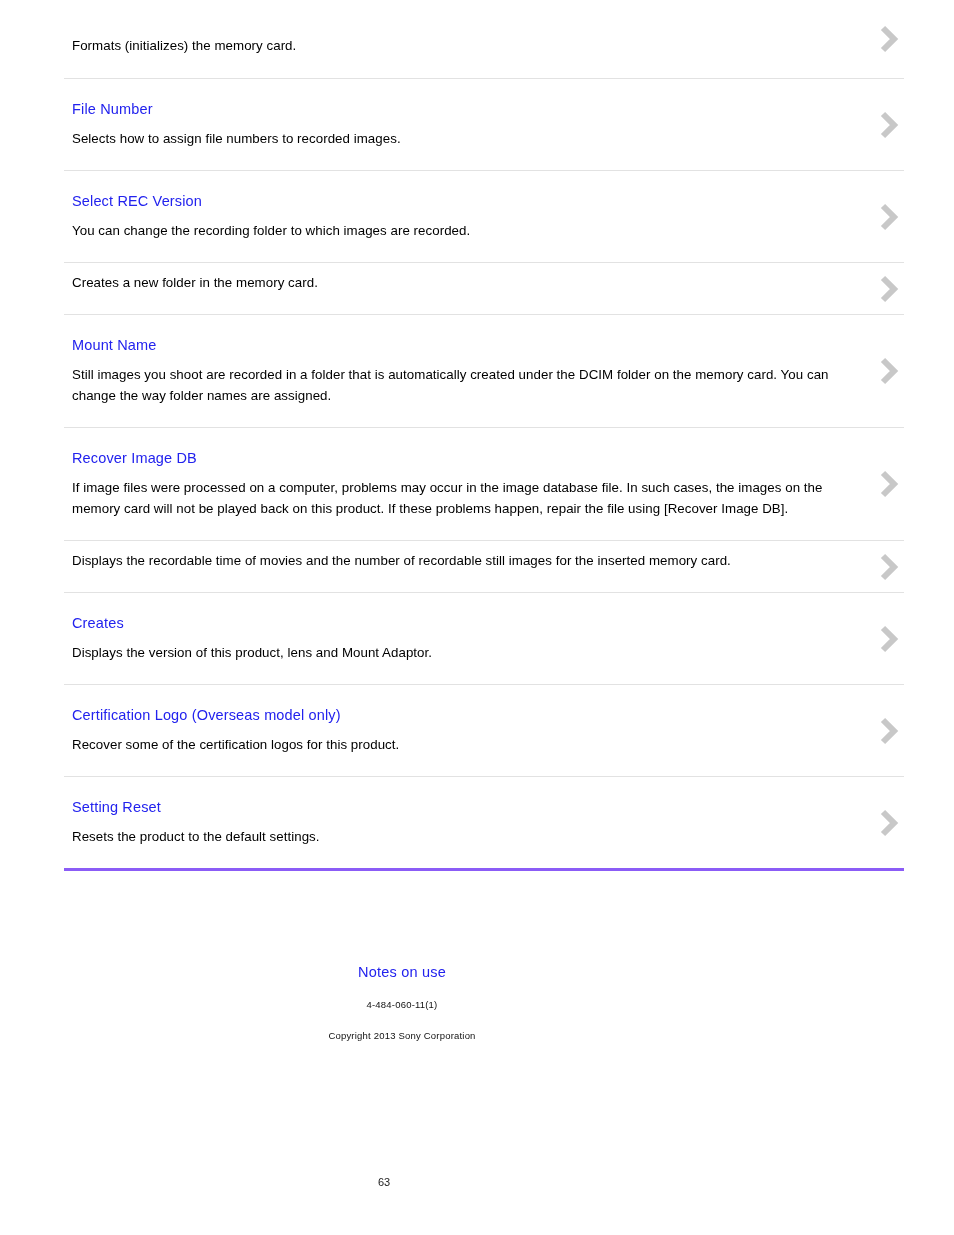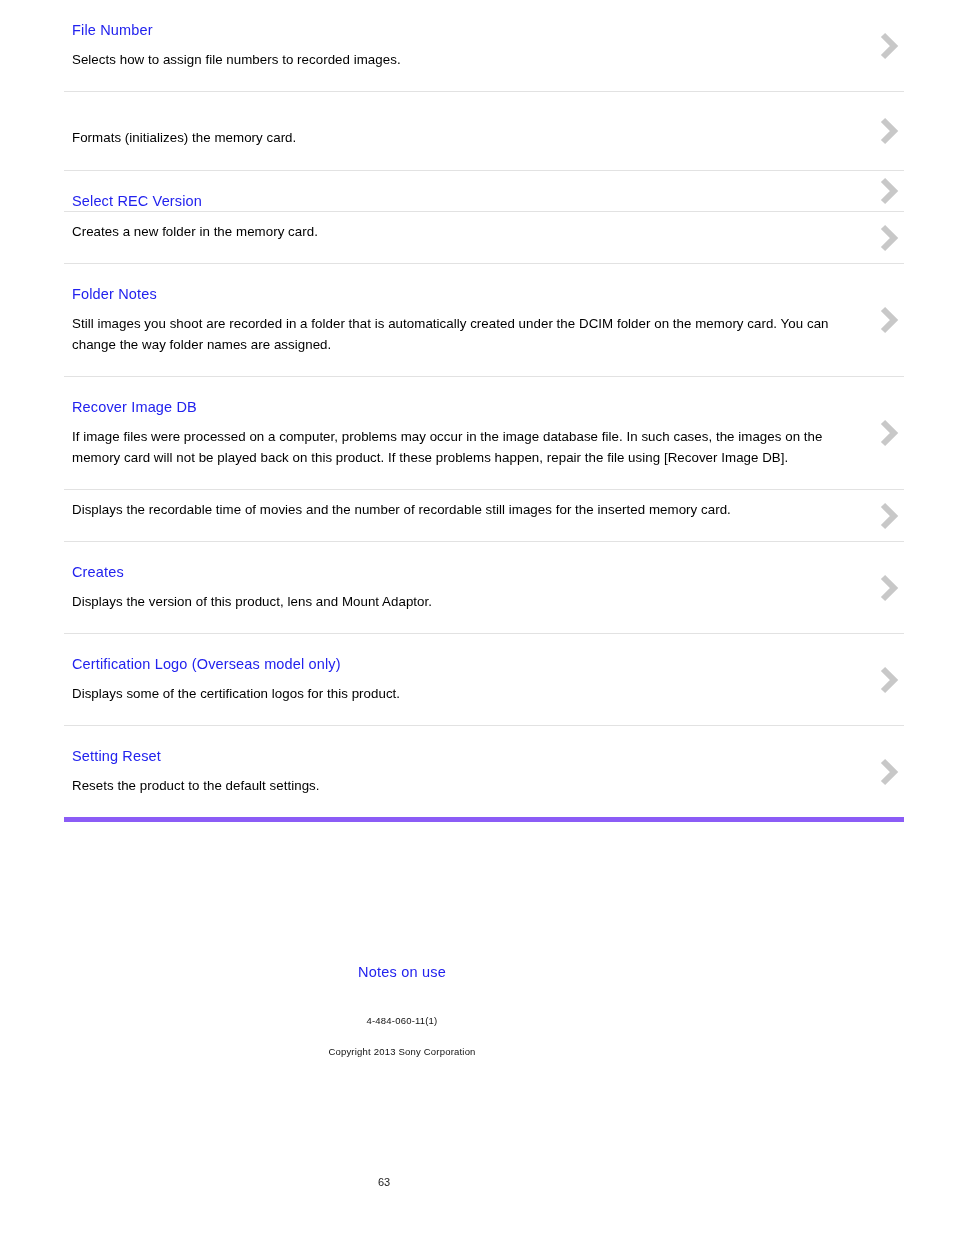--- a/index.html
+++ b/index.html
@@ -34,21 +34,21 @@
   .entry {
     position: relative;
     box-sizing: border-box;
     padding: 0 46px 0 8px;
     border-bottom: 1px solid #e2e2e2;
   }
   .entry.first {
     padding-top: 0;
   }
   .entry.last-rule {
-    border-bottom: 5px solid #8b5cf6;
+    border-bottom: 3px solid #8b5cf6;
   }
 
   .entry-title {
     display: block;
     color: #2222ee;
     font-size: 14.5px;
     line-height: 19px;
     letter-spacing: 0.15px;
     text-decoration: none;
     margin: 0;
@@ -99,21 +99,21 @@
   }
   .footer-link {
     display: inline-block;
     color: #2222ee;
     font-size: 14.5px;
     line-height: 20px;
     text-decoration: none;
     letter-spacing: 0.2px;
   }
   .footer-code {
-    margin-top: 32px;
+    margin-top: 16px;
     font-size: 9.5px;
     line-height: 13px;
     color: #111111;
     letter-spacing: 0.2px;
   }
   .footer-copy {
     margin-top: 18px;
     font-size: 9.5px;
     line-height: 13px;
     color: #111111;
@@ -130,59 +130,60 @@
     color: #222222;
   }
 </style>
 </head>
 <body>
 
 <div class="page">
 
   <div class="content">
 
+    <div class="entry desc-only first">
+      <span class="entry-desc">Formats (initializes) the memory card.</span>
+      <span class="chevron">
+        <svg viewBox="0 0 34 40" xmlns="http://www.w3.org/2000/svg" aria-hidden="true">
+          <polyline points="11,9 22,20 11,31" fill="none" stroke="#c8c8c8" stroke-width="6" stroke-linecap="butt" stroke-linejoin="miter"></polyline>
+        </svg>
+      </span>
+    </div>
+
     <div class="entry">
       <a class="entry-title" href="#">File Number</a>
       <span class="entry-desc">Selects how to assign file numbers to recorded images.</span>
       <span class="chevron">
         <svg viewBox="0 0 34 40" xmlns="http://www.w3.org/2000/svg" aria-hidden="true">
           <polyline points="11,9 22,20 11,31" fill="none" stroke="#c8c8c8" stroke-width="6" stroke-linecap="butt" stroke-linejoin="miter"></polyline>
         </svg>
       </span>
     </div>
 
-    <div class="entry desc-only first">
-      <span class="entry-desc">Formats (initializes) the memory card.</span>
-      <span class="chevron">
-        <svg viewBox="0 0 34 40" xmlns="http://www.w3.org/2000/svg" aria-hidden="true">
-          <polyline points="11,9 22,20 11,31" fill="none" stroke="#c8c8c8" stroke-width="6" stroke-linecap="butt" stroke-linejoin="miter"></polyline>
-        </svg>
-      </span>
-    </div>
-
     <div class="entry">
       <a class="entry-title" href="#">Select REC Version</a>
+      <span class="entry-desc">You can change the recording folder to which images are recorded.</span>
       <span class="chevron">
         <svg viewBox="0 0 34 40" xmlns="http://www.w3.org/2000/svg" aria-hidden="true">
           <polyline points="11,9 22,20 11,31" fill="none" stroke="#c8c8c8" stroke-width="6" stroke-linecap="butt" stroke-linejoin="miter"></polyline>
         </svg>
       </span>
     </div>
 
     <div class="entry">
       <span class="entry-desc">Creates a new folder in the memory card.</span>
       <span class="chevron">
         <svg viewBox="0 0 34 40" xmlns="http://www.w3.org/2000/svg" aria-hidden="true">
           <polyline points="11,9 22,20 11,31" fill="none" stroke="#c8c8c8" stroke-width="6" stroke-linecap="butt" stroke-linejoin="miter"></polyline>
         </svg>
       </span>
     </div>
 
     <div class="entry">
-      <a class="entry-title" href="#">Folder Notes</a>
+      <a class="entry-title" href="#">Mount Name</a>
       <span class="entry-desc">Still images you shoot are recorded in a folder that is automatically created under the DCIM folder on the memory card. You can change the way folder names are assigned.</span>
       <span class="chevron">
         <svg viewBox="0 0 34 40" xmlns="http://www.w3.org/2000/svg" aria-hidden="true">
           <polyline points="11,9 22,20 11,31" fill="none" stroke="#c8c8c8" stroke-width="6" stroke-linecap="butt" stroke-linejoin="miter"></polyline>
         </svg>
       </span>
     </div>
 
     <div class="entry">
       <a class="entry-title" href="#">Recover Image DB</a>
@@ -208,21 +209,21 @@
       <span class="entry-desc">Displays the version of this product, lens and Mount Adaptor.</span>
       <span class="chevron">
         <svg viewBox="0 0 34 40" xmlns="http://www.w3.org/2000/svg" aria-hidden="true">
           <polyline points="11,9 22,20 11,31" fill="none" stroke="#c8c8c8" stroke-width="6" stroke-linecap="butt" stroke-linejoin="miter"></polyline>
         </svg>
       </span>
     </div>
 
     <div class="entry">
       <a class="entry-title" href="#">Certification Logo (Overseas model only)</a>
-      <span class="entry-desc">Displays some of the certification logos for this product.</span>
+      <span class="entry-desc">Recover some of the certification logos for this product.</span>
       <span class="chevron">
         <svg viewBox="0 0 34 40" xmlns="http://www.w3.org/2000/svg" aria-hidden="true">
           <polyline points="11,9 22,20 11,31" fill="none" stroke="#c8c8c8" stroke-width="6" stroke-linecap="butt" stroke-linejoin="miter"></polyline>
         </svg>
       </span>
     </div>
 
     <div class="entry last-rule">
       <a class="entry-title" href="#">Setting Reset</a>
       <span class="entry-desc">Resets the product to the default settings.</span>

